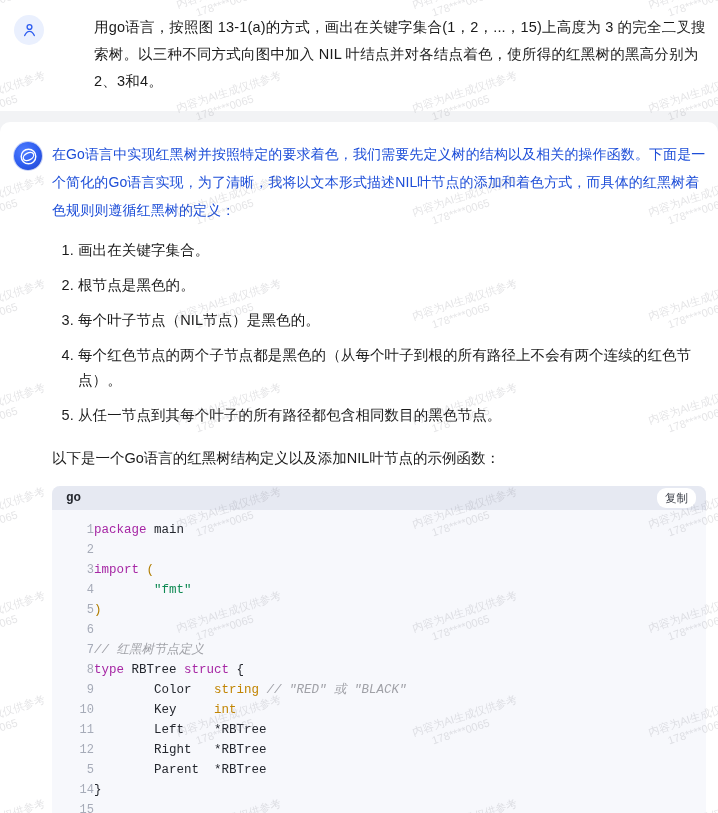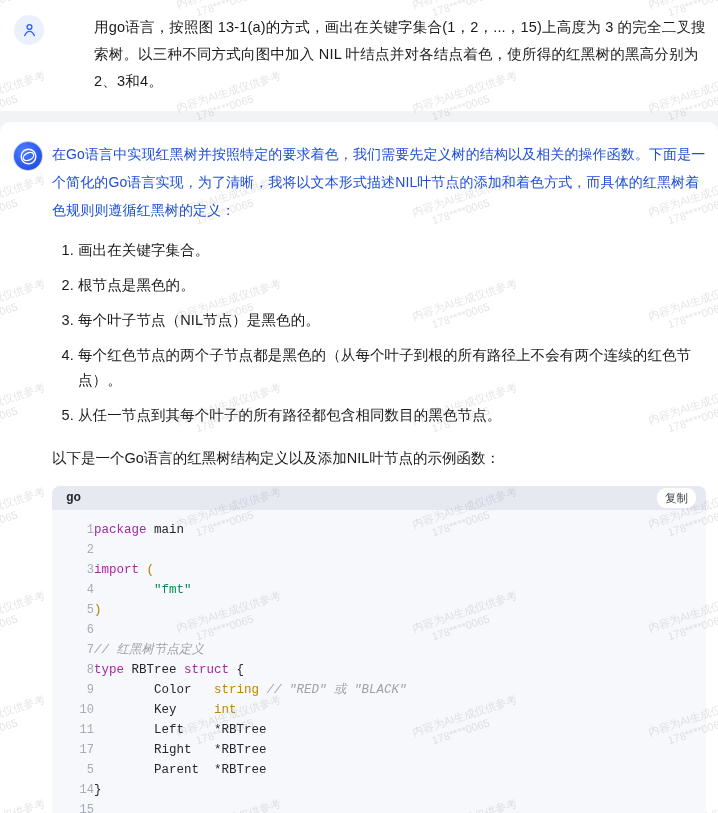--- a/index.html
+++ b/index.html
@@ -266,21 +266,21 @@
                 </tr>
                 <tr>
                   <td class="ln">10</td>
                   <td class="cd"><span class="tk-pl">        Key     </span><span class="tk-typ">int</span></td>
                 </tr>
                 <tr>
                   <td class="ln">11</td>
                   <td class="cd"><span class="tk-pl">        Left    *RBTree</span></td>
                 </tr>
                 <tr>
-                  <td class="ln">17</td>
+                  <td class="ln">12</td>
                   <td class="cd"><span class="tk-pl">        Right   *RBTree</span></td>
                 </tr>
                 <tr>
                   <td class="ln">5</td>
                   <td class="cd"><span class="tk-pl">        Parent  *RBTree</span></td>
                 </tr>
                 <tr>
                   <td class="ln">14</td>
                   <td class="cd"><span class="tk-pl">}</span></td>
                 </tr>

